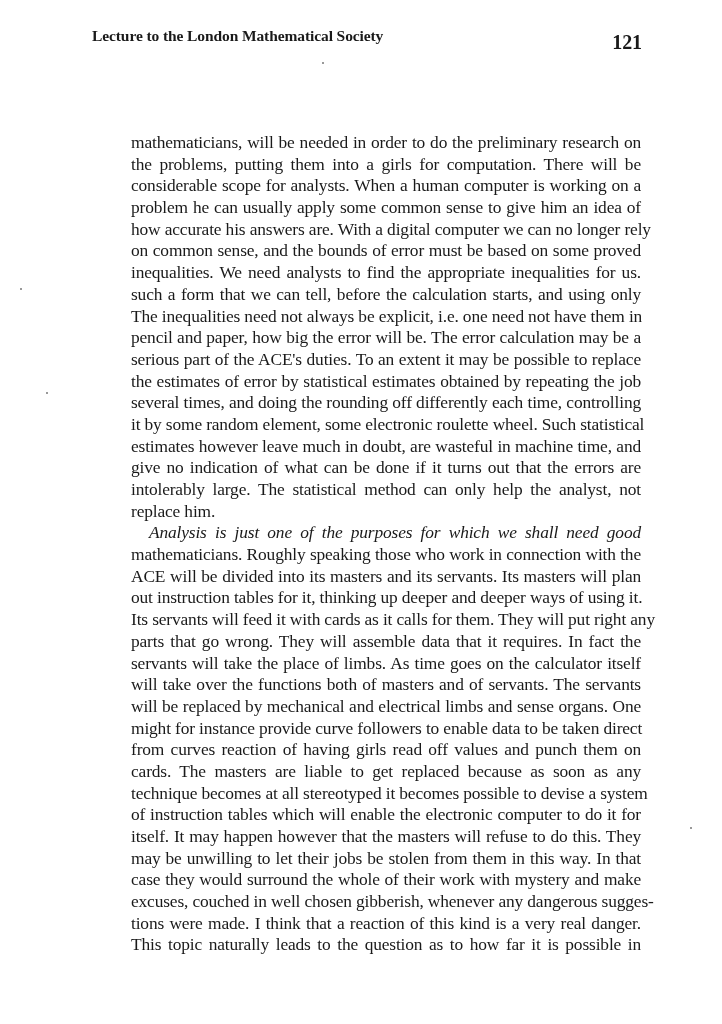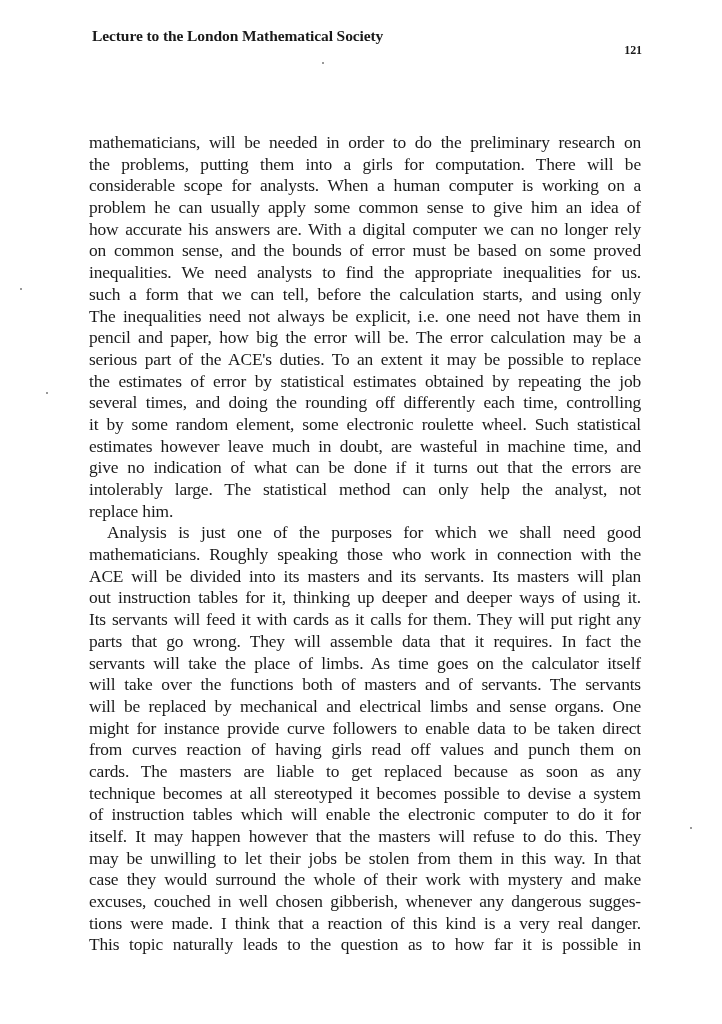--- a/index.html
+++ b/index.html
@@ -27,44 +27,46 @@
   }
   .running-title {
     position: absolute;
     left: 0;
     top: 0;
     white-space: nowrap;
   }
   .page-number {
     position: absolute;
     right: 0;
-    top: 16px;
-    font-size: 12px;
+    top: 4px;
+    font-size: 20px;
   }
   .body-text {
     position: absolute;
     top: 132px;
     left: 89px;
     width: 552px;
   }
   .line {
     display: block;
     height: 21.7px;
     line-height: 21.7px;
     font-size: 17.4px;
     white-space: nowrap;
     text-align: justify;
     text-align-last: justify;
     letter-spacing: -0.15px;
+    margin-left: 42px;
   }
   .line.last {
     text-align-last: left;
   }
   .line.indent {
     padding-left: 18px;
+    font-style: italic;
   }
   .speck {
     position: absolute;
     width: 2px;
     height: 2px;
     background: #777;
     border-radius: 1px;
   }
 </style>
 </head>

